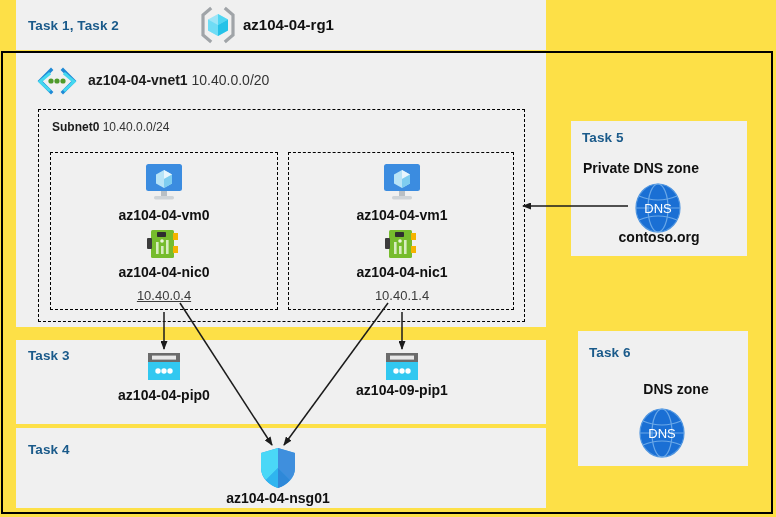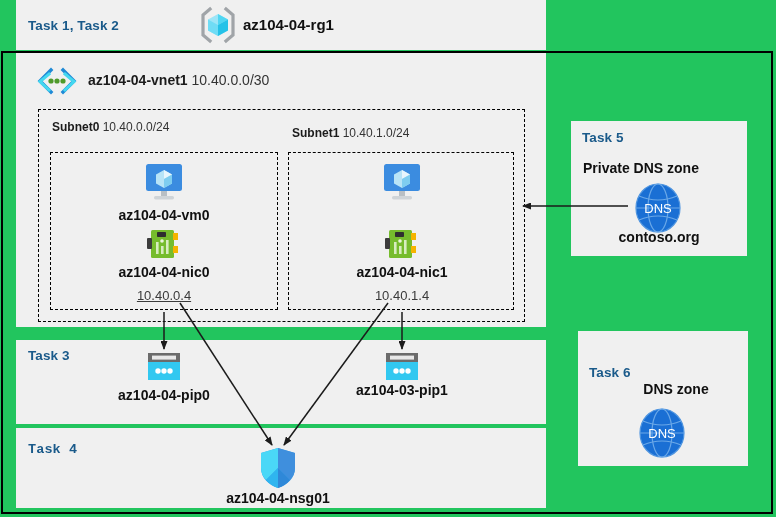--- a/index.html
+++ b/index.html
@@ -7,21 +7,21 @@
     padding: 0;
     background: #ffffff;
   }
   body {
     font-family: "Liberation Sans", sans-serif;
   }
   #canvas {
     position: relative;
     width: 776px;
     height: 517px;
-    background: #22c55e;
+    background: #fde047;
     overflow: hidden;
   }
   
   .rg-border {
     position: absolute;
     left: 1px;
     top: 51px;
     width: 772px;
     height: 463px;
     border: 2px solid #000000;
@@ -175,21 +175,21 @@
       <path d="M15 8 L6 15.5 L15 24" fill="none" stroke="#44d8f0" stroke-width="3.0" stroke-linecap="square"></path>
       <path d="M29 4 L40 15 L29 26" fill="none" stroke="#1f8ad6" stroke-width="3.4" stroke-linecap="square"></path>
       <path d="M31 8 L40 15.5 L31 24" fill="none" stroke="#44d8f0" stroke-width="3.0" stroke-linecap="square"></path>
       <circle cx="17" cy="15" r="2.6" fill="#4e9a2a"></circle>
       <circle cx="23" cy="15" r="2.6" fill="#4e9a2a"></circle>
       <circle cx="29" cy="15" r="2.6" fill="#4e9a2a"></circle>
     </svg>
   </div>
 
   <div class="heading vnet-title">
-    <b>az104-04-vnet1</b><span>&nbsp;</span><span class="plain">10.40.0.0/30</span>
+    <b>az104-04-vnet1</b><span>&nbsp;</span><span class="plain">10.40.0.0/20</span>
   </div>
 
   <div class="heading subnet0-title">
     <b>Subnet0</b><span>&nbsp;</span><span class="plain">10.40.0.0/24</span>
   </div>
 
   <div class="icon" style="left:143px; top:162px; width:42px; height:40px;">
     <svg width="42" height="40" viewBox="0 0 42 40">
       <rect x="3" y="2" width="36" height="27" rx="2.5" fill="#3b8ce0"></rect>
       <polygon points="21,8 29,12.5 29,21.5 21,26 13,21.5 13,12.5" fill="#b8e4f7"></polygon>
@@ -210,34 +210,32 @@
       <rect x="10" y="4" width="9" height="5" rx="0.8" fill="#2e2e2e"></rect>
       <rect x="9" y="14" width="2.6" height="12" fill="#d8edc0"></rect>
       <rect x="14" y="18" width="2.6" height="8" fill="#d8edc0"></rect>
       <rect x="19" y="12" width="2.6" height="14" fill="#d8edc0"></rect>
       <circle cx="15" cy="13" r="1.8" fill="#eaf6dd"></circle>
     </svg>
   </div>
   <div class="node-label" style="left:64px; top:264px; width:200px;">az104-04-nic0</div>
   <div class="node-sub" style="left:64px; top:288px; width:200px;text-decoration:underline;">10.40.0.4</div>
 
-  <div class="heading subnet1-title">
-    <b>Subnet1</b><span>&nbsp;</span><span class="plain">10.40.1.0/24</span>
-  </div>
 
   <div class="icon" style="left:381px; top:162px; width:42px; height:40px;">
     <svg width="42" height="40" viewBox="0 0 42 40">
       <rect x="3" y="2" width="36" height="27" rx="2.5" fill="#3b8ce0"></rect>
       <polygon points="21,8 29,12.5 29,21.5 21,26 13,21.5 13,12.5" fill="#b8e4f7"></polygon>
       <polygon points="21,8 29,12.5 21,17" fill="#e8f6fd"></polygon>
       <polygon points="21,17 29,12.5 29,21.5 21,26" fill="#7ecdf0"></polygon>
       <rect x="18" y="29" width="6" height="5" fill="#b9bfc4"></rect>
       <rect x="11" y="34" width="20" height="3.4" rx="1.6" fill="#cfd4d8"></rect>
     </svg>
   </div>
+  <div class="node-label" style="left:302px; top:207px; width:200px;">az104-04-vm1</div>
 
   <div class="icon" style="left:385px; top:228px; width:34px; height:32px;">
     <svg width="34" height="32" viewBox="0 0 34 32">
       <rect x="4" y="2" width="23" height="28" rx="1.5" fill="#76bc2d"></rect>
       <rect x="26" y="5" width="5" height="7" fill="#f5b400"></rect>
       <rect x="26" y="18" width="5" height="7" fill="#f5b400"></rect>
       <rect x="0" y="10" width="5" height="11" rx="1" fill="#3c3c3c"></rect>
       <rect x="10" y="4" width="9" height="5" rx="0.8" fill="#2e2e2e"></rect>
       <rect x="9" y="14" width="2.6" height="12" fill="#d8edc0"></rect>
       <rect x="14" y="18" width="2.6" height="8" fill="#d8edc0"></rect>
@@ -265,23 +263,23 @@
   <div class="icon" style="left:385px; top:352px; width:34px; height:30px;">
     <svg width="34" height="30" viewBox="0 0 34 30">
       <rect x="1" y="1" width="32" height="9" fill="#6b6b6b"></rect>
       <rect x="5" y="3.6" width="24" height="4" fill="#e8e8e8"></rect>
       <rect x="1" y="10" width="32" height="18" fill="#32c8f0"></rect>
       <circle cx="11" cy="19" r="2.7" fill="#ffffff"></circle>
       <circle cx="17" cy="19" r="2.7" fill="#ffffff"></circle>
       <circle cx="23" cy="19" r="2.7" fill="#ffffff"></circle>
     </svg>
   </div>
-  <div class="node-label" style="left:302px; top:382px; width:200px;">az104-03-pip1</div>
-
-  <div class="task-label" style="left:28px; top:442px;font-family:Liberation Mono, monospace;">Task 4</div>
+  <div class="node-label" style="left:302px; top:382px; width:200px;">az104-09-pip1</div>
+
+  <div class="task-label" style="left:28px; top:442px;">Task 4</div>
 
   <div class="icon" style="left:259px; top:447px; width:38px; height:42px;">
     <svg width="38" height="42" viewBox="0 0 38 42">
       <path d="M19 1 L36 6 L36 21 C36 31 28 38 19 41 C10 38 2 31 2 21 L2 6 Z" fill="#3aa0e8"></path>
       <path d="M19 1 L36 6 L36 21 C36 26 34 30 31 33 L19 21 Z" fill="#3f8fdd"></path>
       <path d="M19 1 L2 6 L2 21 C2 26 4 30 7 33 L19 21 Z" fill="#4ad8f7"></path>
       <path d="M19 21 L31 33 C28 37 23.5 39.8 19 41 Z" fill="#2f88d8"></path>
       <path d="M19 21 L7 33 C10 37 14.5 39.8 19 41 Z" fill="#2fb5ef"></path>
     </svg>
   </div>
@@ -298,21 +296,21 @@
       <ellipse cx="26" cy="26" rx="10" ry="24" fill="none" stroke="#6aa8e8" stroke-width="1.2"></ellipse>
       <line x1="4" y1="26" x2="48" y2="26" stroke="#6aa8e8" stroke-width="1.2"></line>
       <path d="M7 14 Q26 22 45 14" fill="none" stroke="#6aa8e8" stroke-width="1.2"></path>
       <path d="M7 38 Q26 30 45 38" fill="none" stroke="#6aa8e8" stroke-width="1.2"></path>
       <text x="26" y="31" font-family="'Liberation Sans', sans-serif" font-size="13" fill="#ffffff" text-anchor="middle">DNS</text>
     </svg>
   </div>
 
   <div class="node-label" style="left:571px; top:229px; width:176px; font-size:14px;">contoso.org</div>
 
-  <div class="task-label" style="left:589px; top:345px;margin-top:20px;">Task 6</div>
+  <div class="task-label" style="left:589px; top:345px;">Task 6</div>
 
   <div class="panel-heading" style="left:578px; top:381px; width:196px;">DNS zone</div>
 
   <div class="icon" style="left:636px; top:407px; width:52px; height:52px;">
     <svg width="52" height="52" viewBox="0 0 52 52">
       <ellipse cx="26" cy="26" rx="22" ry="24" fill="#1a6fd4"></ellipse>
       <ellipse cx="26" cy="26" rx="22" ry="24" fill="none" stroke="#4f95e0" stroke-width="1.2"></ellipse>
       <ellipse cx="26" cy="26" rx="10" ry="24" fill="none" stroke="#6aa8e8" stroke-width="1.2"></ellipse>
       <line x1="4" y1="26" x2="48" y2="26" stroke="#6aa8e8" stroke-width="1.2"></line>
       <path d="M7 14 Q26 22 45 14" fill="none" stroke="#6aa8e8" stroke-width="1.2"></path>

